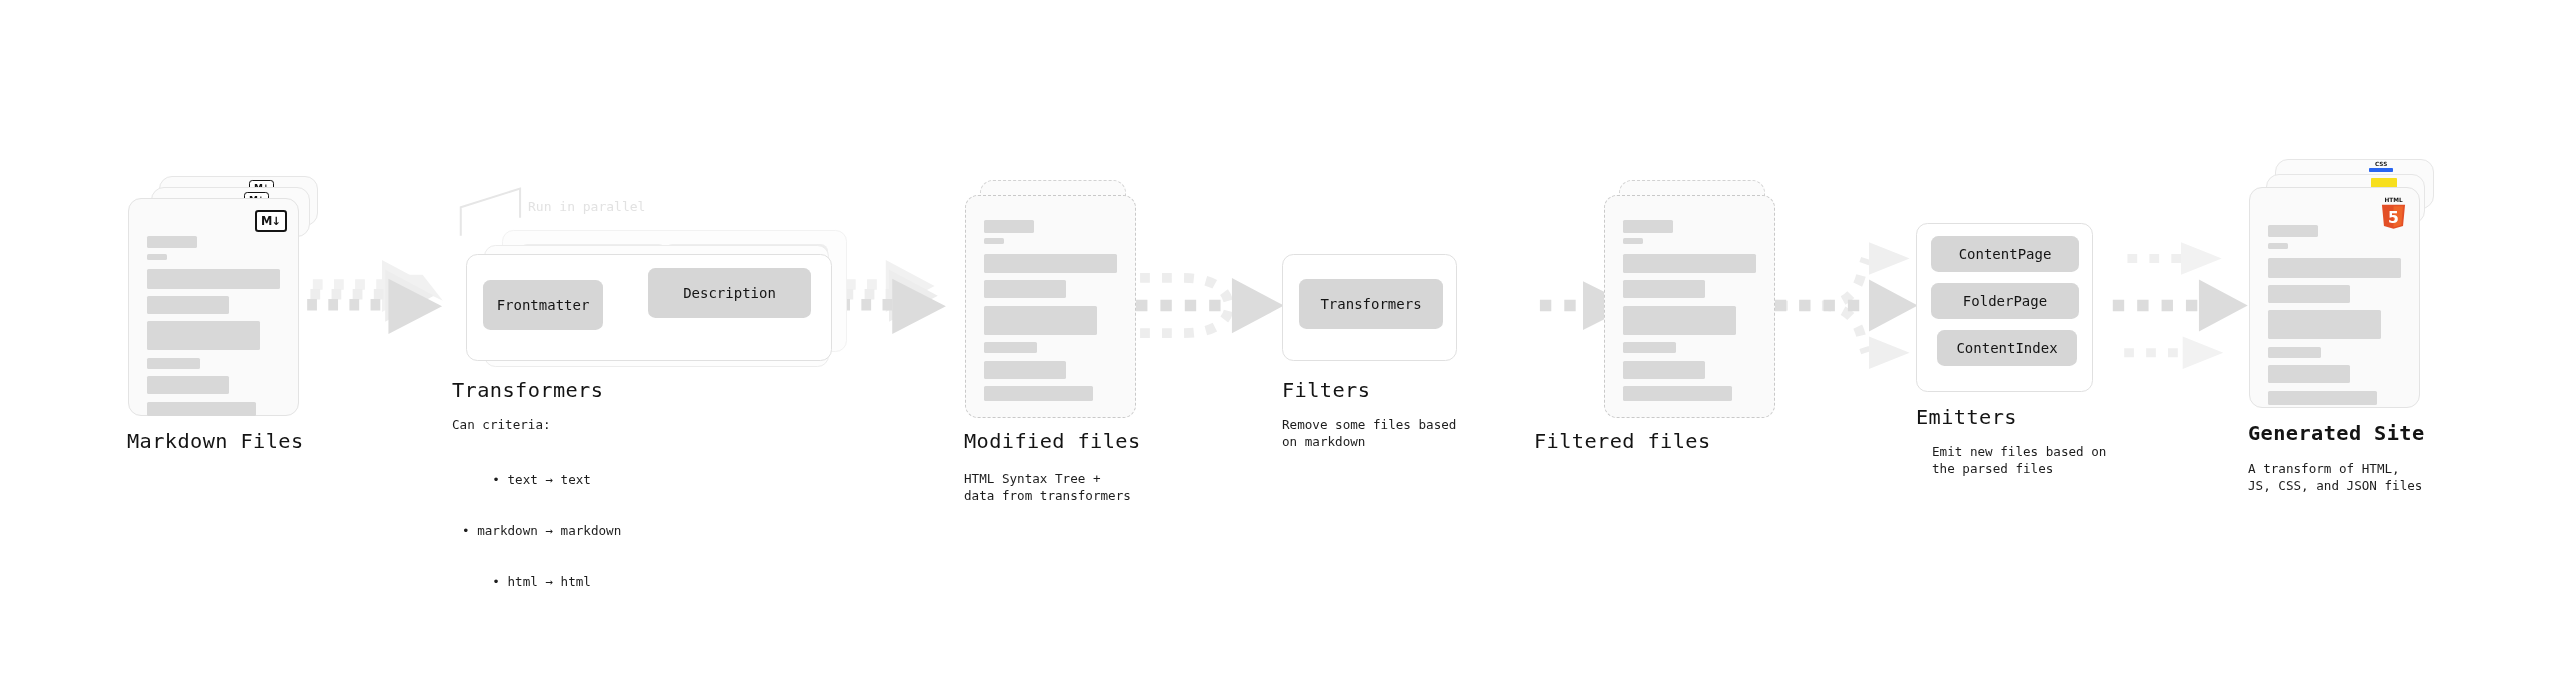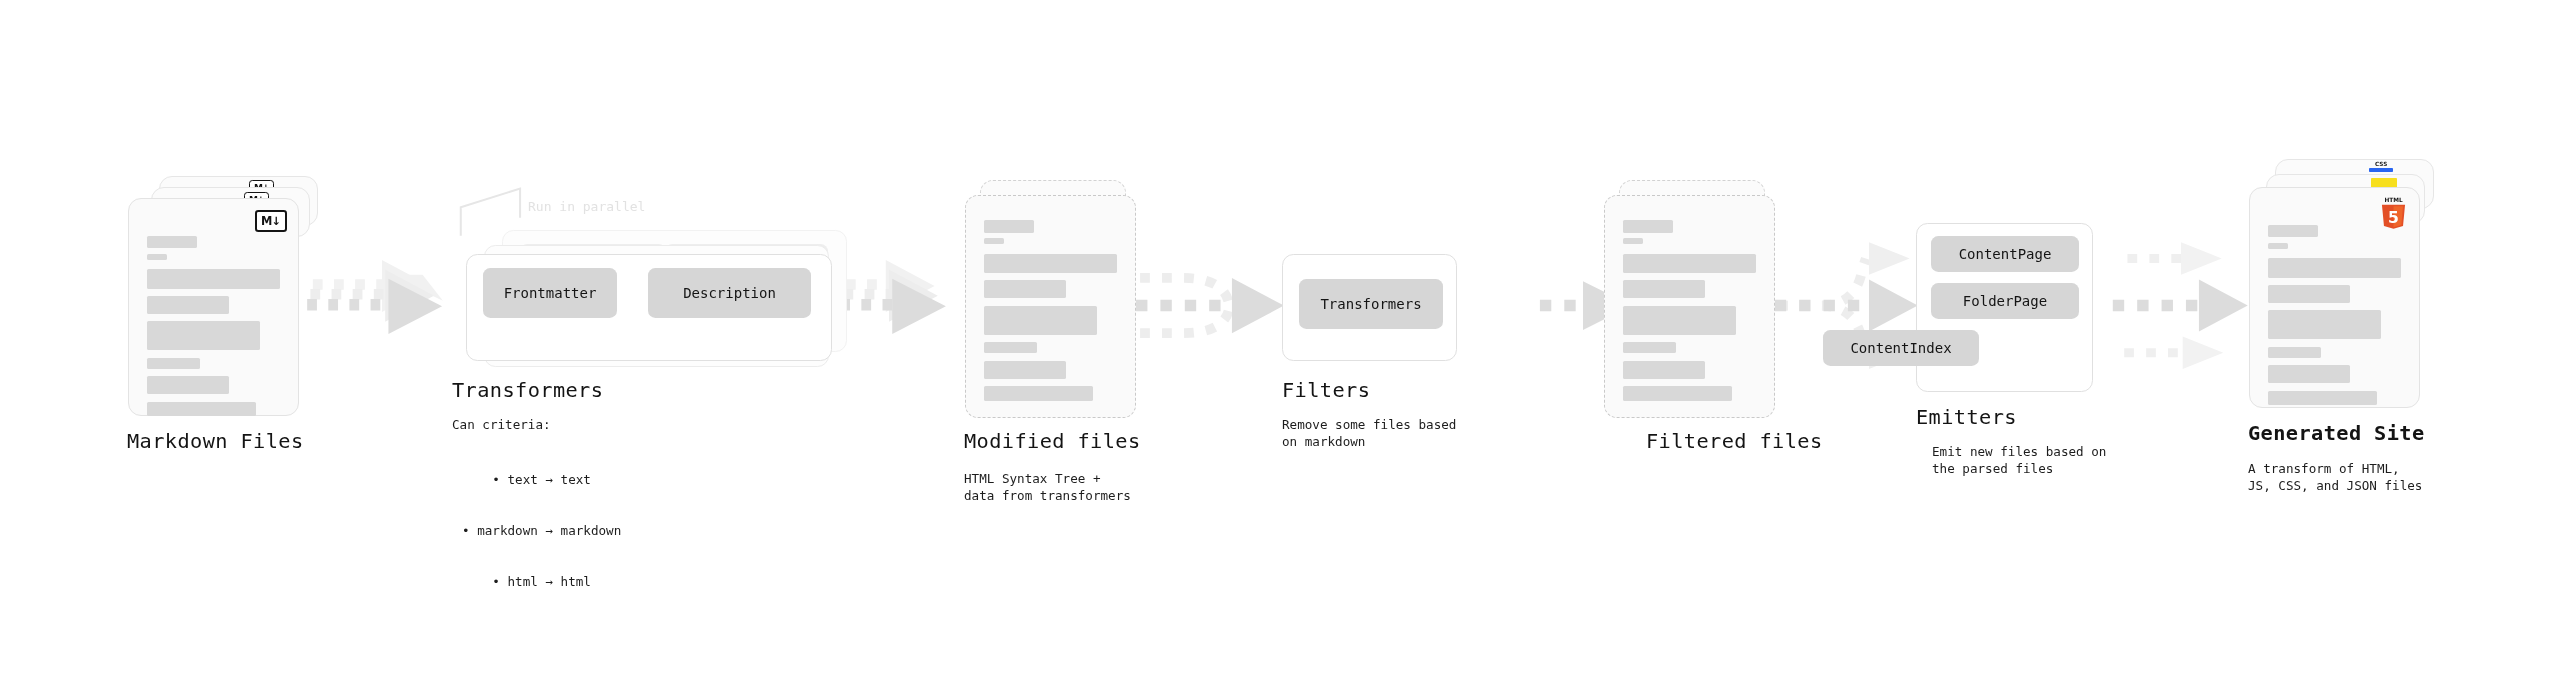--- a/index.html
+++ b/index.html
@@ -241,21 +241,21 @@
 
     <div class="groupbox g3" style="left:502px;top:230px;width:345px;height:122px;"></div>
     <div class="chip faded2" style="left:520px;top:244px;width:146px;height:54px;"></div>
     <div class="chip faded2" style="left:665px;top:244px;width:163px;height:54px;"></div>
 
     <div class="groupbox g2" style="left:484px;top:245px;width:345px;height:122px;"></div>
     <div class="chip faded1" style="left:501px;top:260px;width:146px;height:54px;"></div>
     <div class="chip faded1" style="left:657px;top:260px;width:163px;height:54px;"></div>
 
     <div class="groupbox" style="left:466px;top:254px;width:366px;height:107px;"></div>
-    <div class="chip" style="left:483px;top:268px;width:134px;height:50px;">Frontmatter</div>
+    <div class="chip" style="left:483px;top:280px;width:120px;height:50px;">Frontmatter</div>
     <div class="chip" style="left:648px;top:268px;width:163px;height:50px;">Description</div>
 
     <div class="title" style="left:452px;top:378px;">Transformers</div>
     <div class="subtitle" style="left:452px;top:416px;">Can criteria:</div>
     <ul class="bullets subtitle" style="left:462px;top:437px;">
       <li>• text → text</li>
       <li>• markdown → markdown</li>
       <li>• html → html</li>
     </ul>
   </div>
@@ -294,28 +294,28 @@
         <div class="ln" style="width:50px;height:12.2px;"></div>
         <div class="ln" style="width:19.5px;height:5.7px;margin-top:-1.6px;"></div>
         <div class="ln" style="width:100%;height:19.5px;margin-top:2.4px;"></div>
         <div class="ln" style="width:62%;height:18px;"></div>
         <div class="ln" style="width:85%;height:29px;"></div>
         <div class="ln" style="width:40%;height:11.4px;"></div>
         <div class="ln" style="width:62%;height:18px;"></div>
         <div class="ln" style="width:82%;height:14.6px;"></div>
       </div>
     </div>
-    <div class="title" style="left:1646px;top:429px;">Filtered files</div>
+    <div class="title" style="left:1534px;top:429px;">Filtered files</div>
   </div>
 
   <div>
     <div class="groupbox" style="left:1916px;top:223px;width:177px;height:169px;"></div>
     <div class="chip" style="left:1931px;top:236px;width:148px;height:36px;">ContentPage</div>
     <div class="chip" style="left:1931px;top:283px;width:148px;height:36px;">FolderPage</div>
-    <div class="chip" style="left:1823px;top:330px;width:156px;height:36px;">ContentIndex</div>
+    <div class="chip" style="left:1937px;top:330px;width:140px;height:36px;">ContentIndex</div>
     <div class="title" style="left:1916px;top:405px;">Emitters</div>
     <div class="subtitle" style="left:1916px;top:443px;margin-left:16px;">Emit new files based on
 the parsed files</div>
   </div>
 
   <div>
     <div class="ghost" style="left:2275px;top:159px;width:159px;height:50px;"></div>
     <div class="css-badge" style="left:2369px;top:161px;">
       <div class="capstxt">CSS</div>
       <div class="bar"></div>

